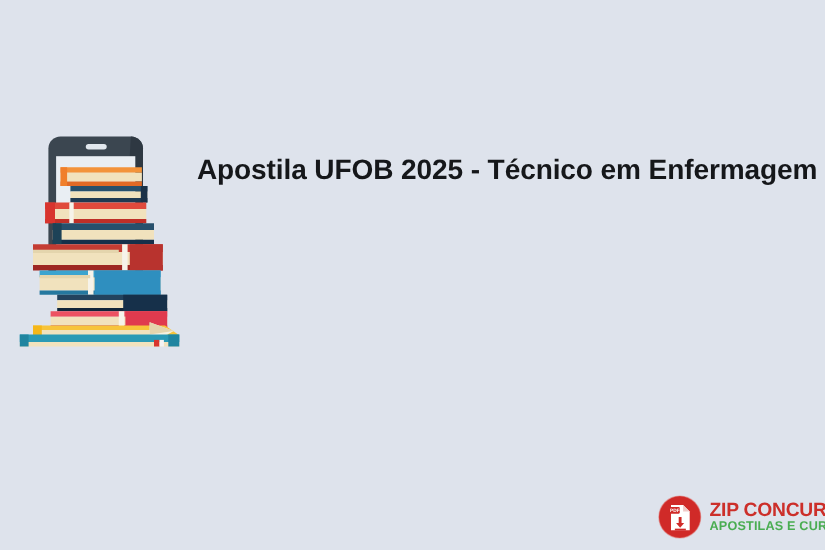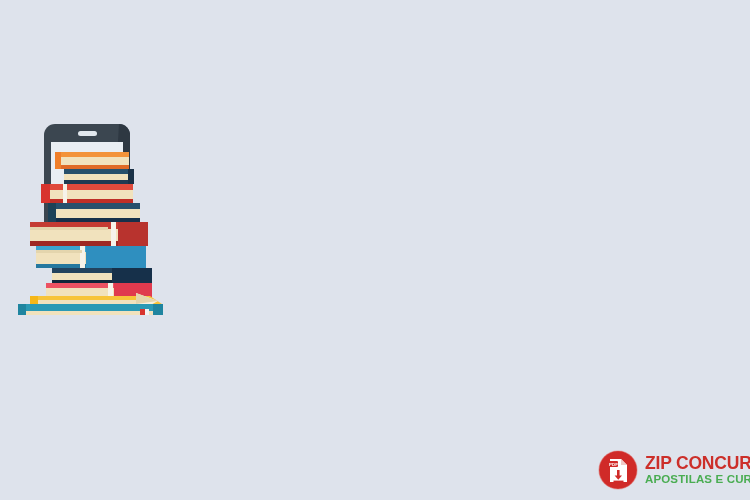--- a/index.html
+++ b/index.html
@@ -184,20 +184,21 @@
         <g>
           <rect x="132" y="189" width="5" height="14" fill="#d8342e"></rect>
           <rect x="137" y="189" width="4" height="14" fill="#f3f3f3"></rect>
         </g>
       </g>
 
       <ellipse cx="84" cy="209" rx="72" ry="3.5" fill="#c9d1de" opacity="0.55"></ellipse>
     </svg>
   </div>
 
+  <div id="product-title">Apostila UFOB 2025 - Técnico em Enfermagem</div>
 
   <div id="brand-logo">
     <div id="brand-mark">
       <svg viewBox="0 0 40 40" xmlns="http://www.w3.org/2000/svg">
         <circle cx="20" cy="20" r="19" fill="#d02a28"></circle>
         <circle cx="20" cy="20" r="19" fill="none" stroke="#e05a55" stroke-width="1.2" opacity="0.45"></circle>
 
         <path d="M12 9h11l6 6v17H12z" fill="#ffffff"></path>
         <path d="M23 9l6 6h-6z" fill="#f0c9c7"></path>
 

